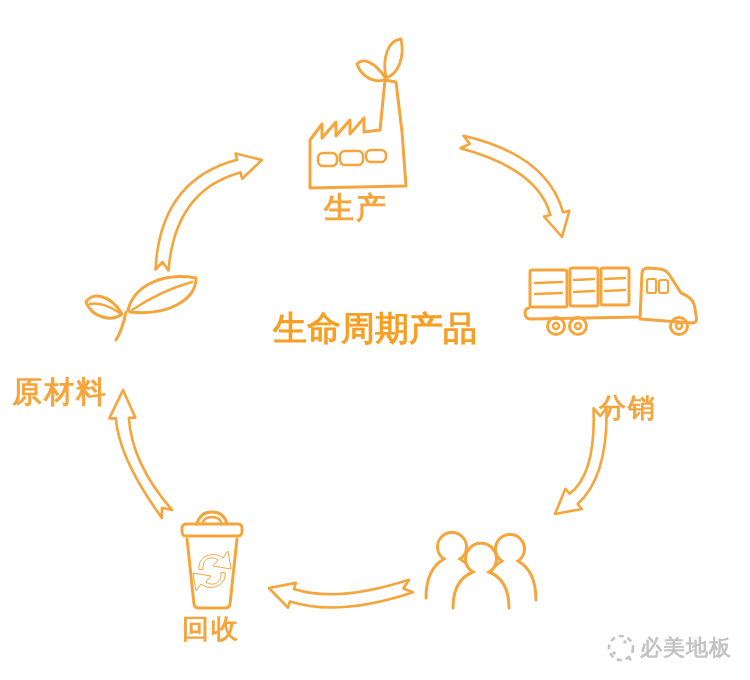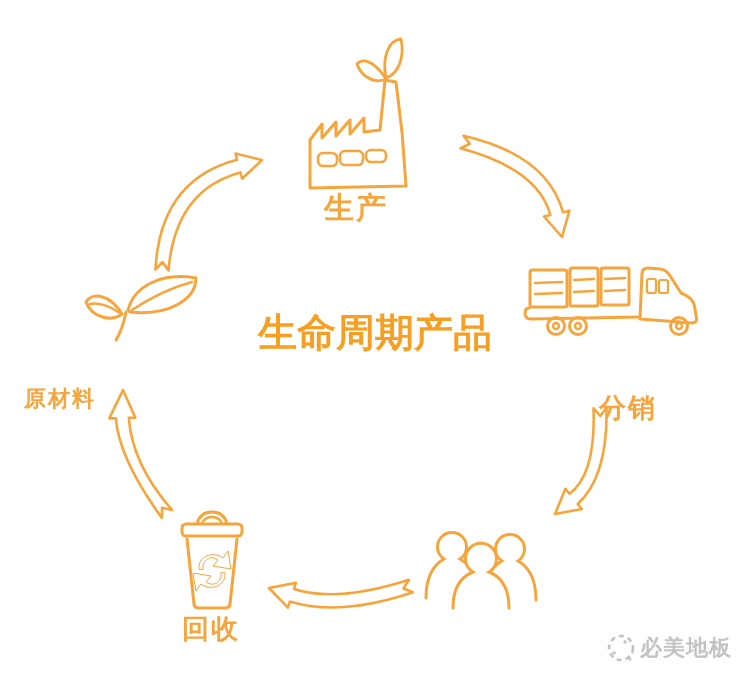--- a/index.html
+++ b/index.html
@@ -13,21 +13,21 @@
   svg{display:block;overflow:visible;}
   .stroke path,.stroke rect,.stroke circle,.stroke line{
     fill:none;stroke:currentColor;stroke-linecap:round;stroke-linejoin:round;
   }
   .node-label{
     position:absolute;width:120px;text-align:center;
     font-size:27px;font-weight:600;color:var(--accent);letter-spacing:2px;
   }
   .center-title{
     position:absolute;left:225px;top:306px;width:300px;text-align:center;
-    font-size:39px;font-weight:700;color:var(--title);letter-spacing:0px;
+    font-size:34px;font-weight:700;color:var(--title);letter-spacing:0px;
     white-space:nowrap;
   }
   .watermark{
     position:absolute;left:602px;top:628px;width:148px;height:40px;
     display:flex;align-items:center;color:var(--wm);
     filter:blur(0.4px);
   }
   .watermark .wm-text{
     font-size:22px;font-weight:700;letter-spacing:1px;color:var(--wm);
     font-family:"Liberation Sans","DejaVu Sans",sans-serif;
@@ -99,21 +99,21 @@
   </svg>
   <div class="node-label" style="left:151px;top:611px">回收</div>
 
   <svg class="abs stroke" style="left:82px;top:266px" width="125" height="80" viewBox="0 0 125 80">
     <path stroke-width="3" d="M 46,44 C 52,20 80,6 114,12 C 114,34 86,50 48,46 Z"></path>
     <path stroke-width="2.4" d="M 50,44 C 68,32 88,22 110,16"></path>
     <path stroke-width="3" d="M 40,48 C 28,28 10,26 4,36 C 10,52 30,56 40,48 Z"></path>
     <path stroke-width="2.4" d="M 38,47 C 28,40 16,36 8,38"></path>
     <path stroke-width="3" d="M 44,46 C 42,56 40,64 34,74"></path>
   </svg>
-  <div class="node-label" style="left:0px;top:384px;width:120px;font-size:22px">原材料</div>
+  <div class="node-label" style="left:0px;top:372px;width:120px;font-size:30px">原材料</div>
 
   <svg class="abs" style="left:132px;top:130px" width="155" height="150" viewBox="0 0 155 150">
     <path fill="#ffffff" stroke="currentColor" stroke-width="2.6" stroke-linejoin="round" d="M 23.5,139.6 Q 28,50 105.1,29.8 L 103.5,23.5 L 130,30 L 110.1,48.7 L 108.5,42.4 Q 43,60 36.5,140.4 L 30.5,132 Z"></path>
   </svg>
 
   <svg class="abs" style="left:450px;top:122px" width="140" height="140" viewBox="0 0 140 140">
     <path fill="#ffffff" stroke="currentColor" stroke-width="2.6" stroke-linejoin="round" d="M 13.5,13.7 Q 97,33 113,90.2 L 119.4,88.7 L 112,115 L 94,94.5 L 100.4,93 Q 88,47 10.5,26.3 L 19.8,21.9 Z"></path>
   </svg>
 
   <svg class="abs" style="left:530px;top:396px" width="90" height="140" viewBox="0 0 90 140">

